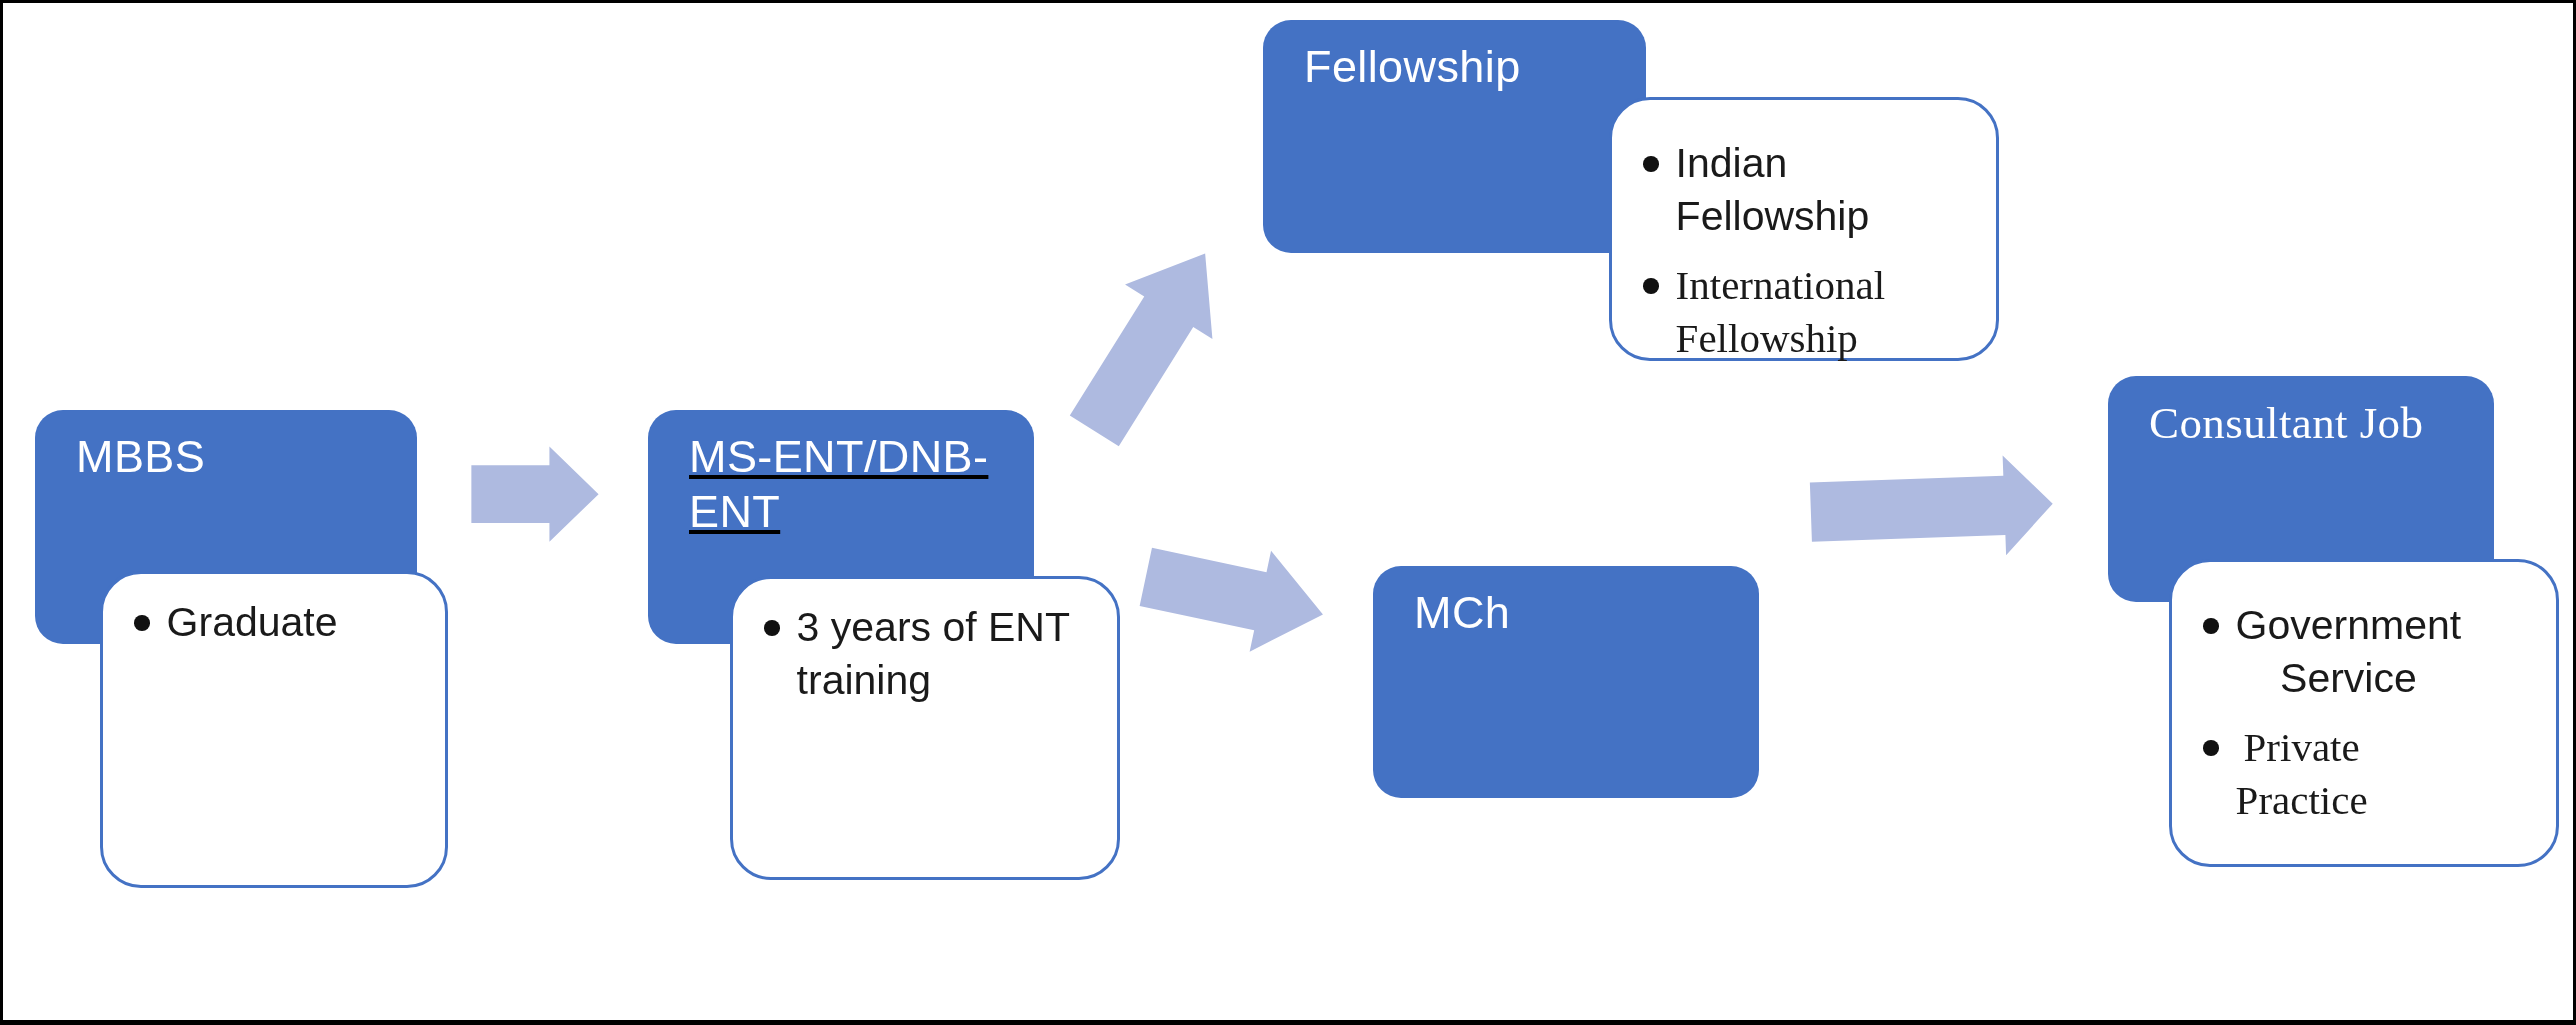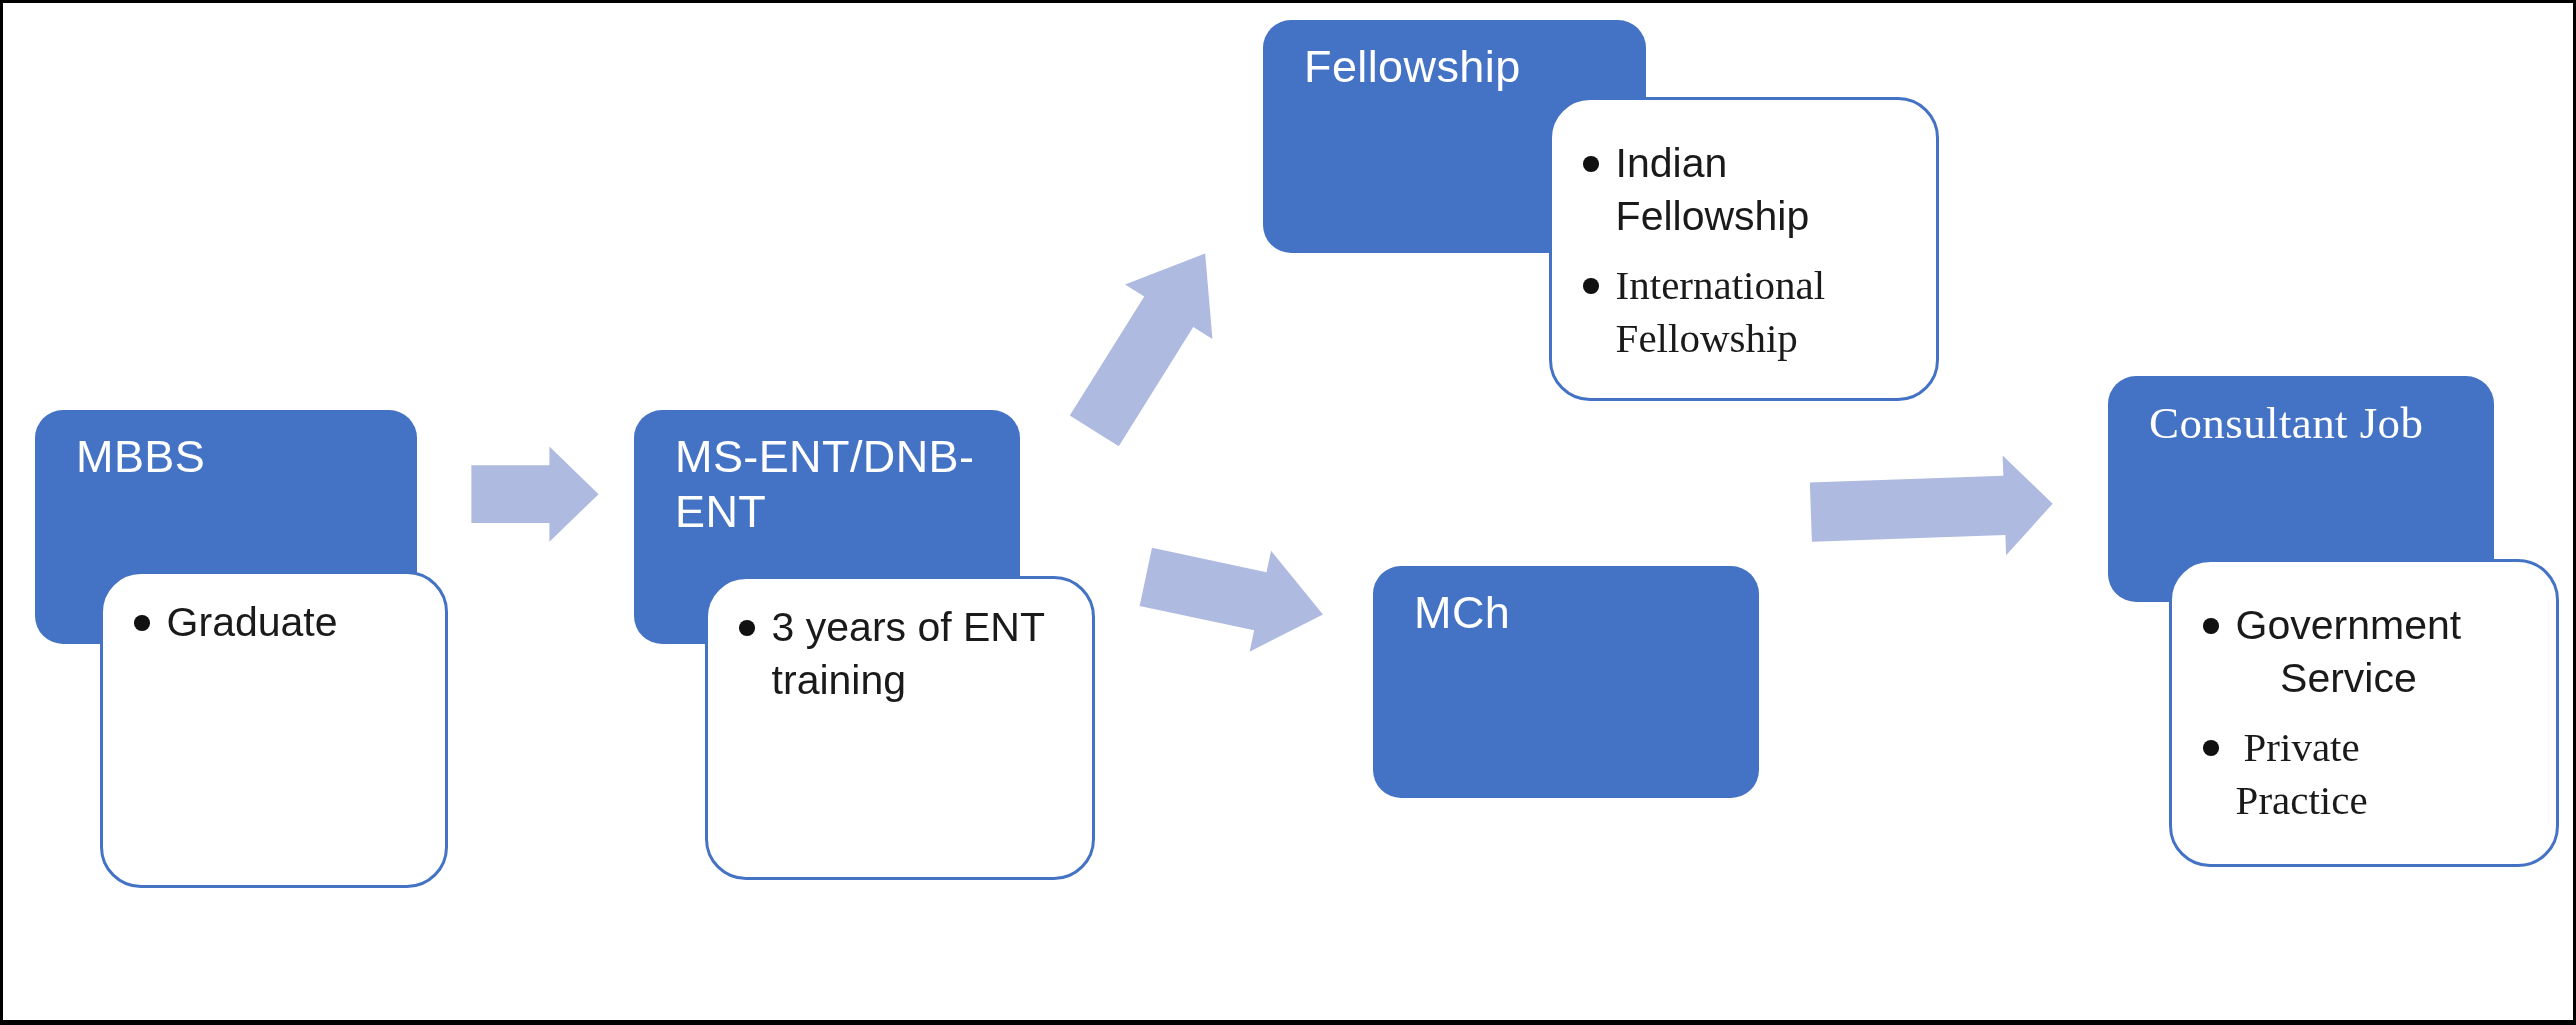--- a/index.html
+++ b/index.html
@@ -91,36 +91,36 @@
   <div class="bluebox" style="left:32px; top:407px; width:382px; height:234px;">
     <div class="node-title">MBBS</div>
   </div>
   <div class="whitebox" style="left:97px; top:568px; width:348px; height:317px;">
     <div class="bullet">
       <span class="dot"></span>
       <span class="btxt">Graduate</span>
     </div>
   </div>
 
-  <div class="bluebox" style="left:631px; top:407px; width:386px; height:234px;">
+  <div class="bluebox" style="left:645px; top:407px; width:386px; height:234px;text-decoration:underline;">
     <div class="node-title">MS-ENT/DNB-
 ENT</div>
   </div>
-  <div class="whitebox" style="left:702px; top:573px; width:390px; height:304px;">
+  <div class="whitebox" style="left:727px; top:573px; width:390px; height:304px;">
     <div class="bullet">
       <span class="dot"></span>
       <span class="btxt">3 years of ENT
 training</span>
     </div>
   </div>
 
   <div class="bluebox" style="left:1260px; top:17px; width:383px; height:233px;">
     <div class="node-title">Fellowship</div>
   </div>
-  <div class="whitebox pad-lg" style="left:1546px; top:94px; width:390px; height:304px;">
+  <div class="whitebox pad-lg" style="left:1606px; top:94px; width:390px; height:264px;">
     <div class="bullet">
       <span class="dot"></span>
       <span class="btxt">Indian
 Fellowship</span>
     </div>
     <div class="bullet">
       <span class="dot"></span>
       <span class="btxt">International
 Fellowship</span>
     </div>

